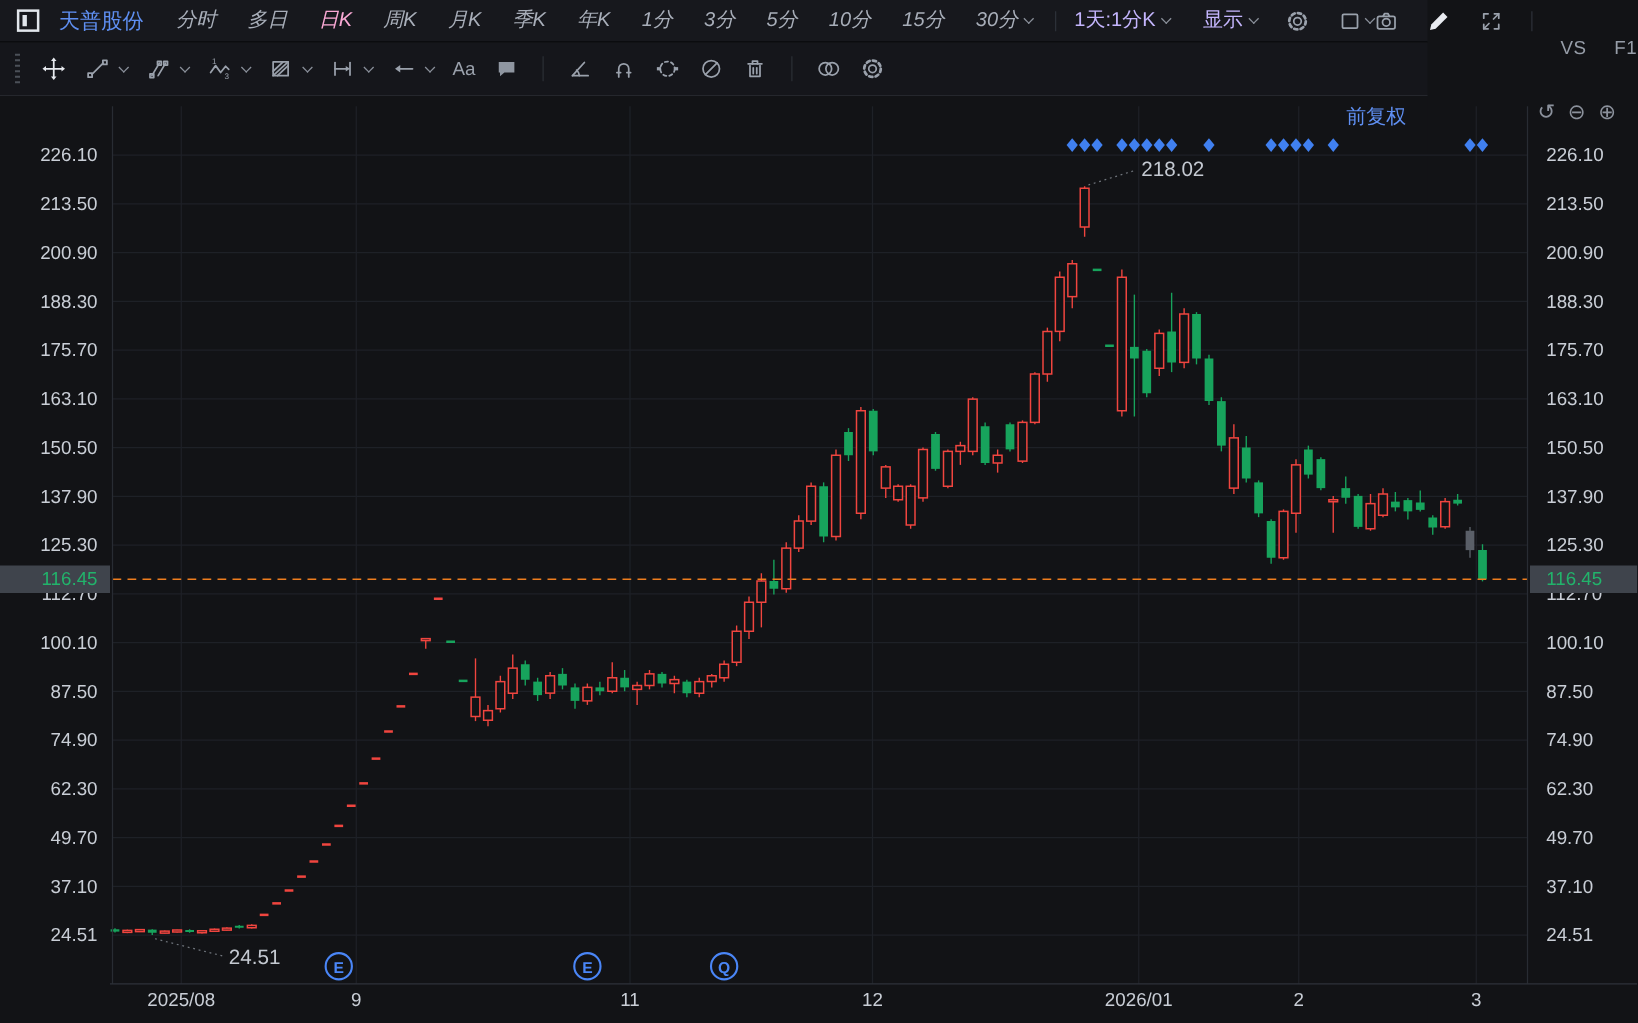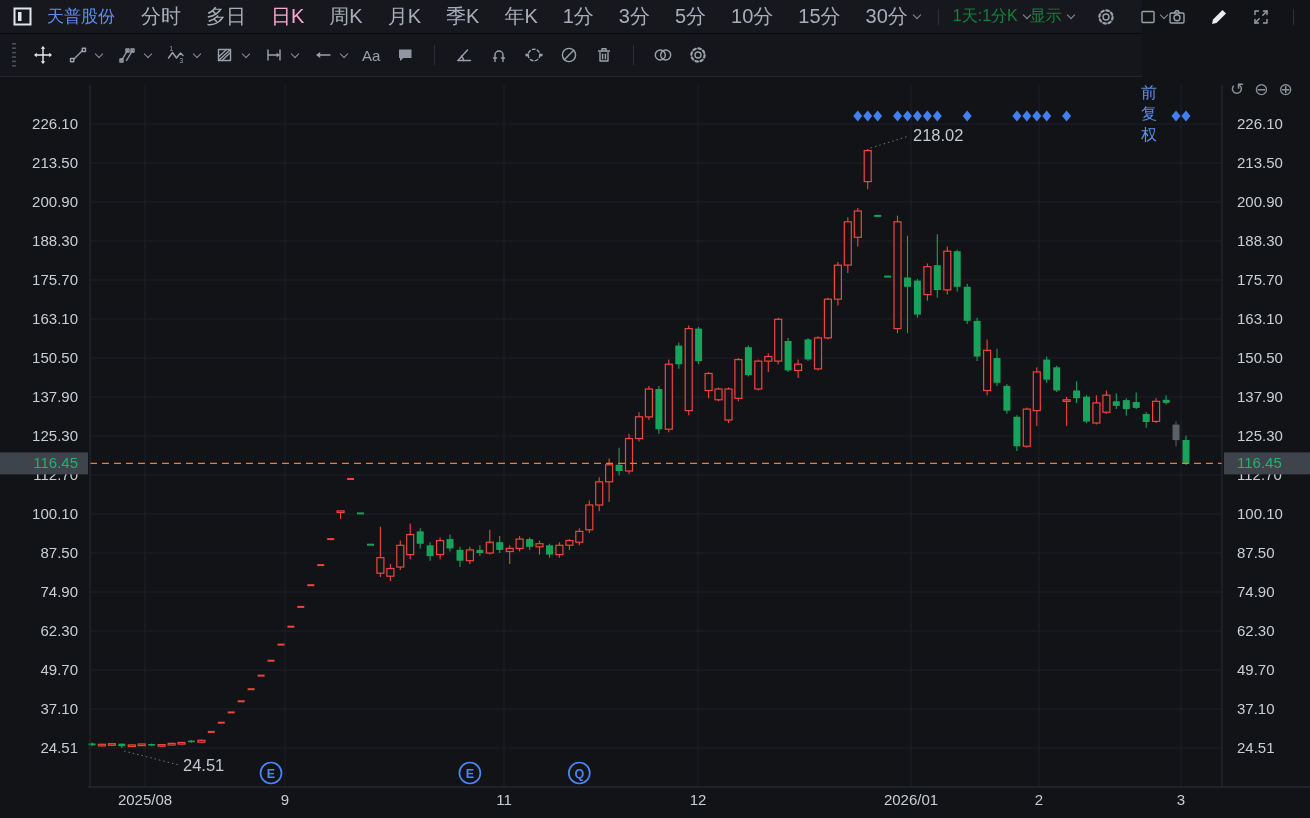--- a/index.html
+++ b/index.html
@@ -12,47 +12,47 @@
   .app{width:1142px;height:818px;display:flex;flex-direction:column;}
   
   .topbar{
     height:33px;flex:0 0 33px;display:flex;align-items:center;
     background:#17181d;border-bottom:1px solid #08090b;padding:0 10px;
     white-space:nowrap;
   }
   .logo{display:flex;align-items:center;margin-left:2px;cursor:pointer;}
   .stock{color:#5f8ff2;font-size:17px;margin-left:14px;cursor:pointer;}
   .tabs{display:flex;gap:25px;margin-left:26px;align-items:center;}
-  .tab{font-size:20px;color:#a8aeb9;cursor:pointer;display:flex;align-items:center;}
+  .tab{font-size:16px;color:#a8aeb9;cursor:pointer;display:flex;align-items:center;font-style:italic;}
   .tab.active{color:#f9a8d4;}
   .chev{
     width:5px;height:5px;border-right:1.3px solid #8b919c;border-bottom:1.3px solid #8b919c;
     transform:rotate(45deg);display:inline-block;margin:0 0 3px 6px;
   }
   .vsep{width:1px;height:16px;background:#2c3038;margin:0 14px 0 18px;flex:0 0 1px;}
-  .combo{display:flex;align-items:center;font-size:16px;color:#15803d;cursor:pointer;}
-  .combo + .combo{}
+  .combo{display:flex;align-items:center;font-size:16px;color:#c4b5fd;cursor:pointer;}
+  .combo + .combo{margin-left:26px;}
   .icon-btn{display:flex;align-items:center;cursor:pointer;margin-left:22px;}
   .right-cluster{margin-left:auto;display:flex;align-items:center;gap:22px;}
   .right-cluster .vsep{margin:0;}
   .txtbtn{font-size:15px;color:#969da8;cursor:pointer;letter-spacing:.5px;margin-top:44px;}
   
   .toolbar2{
     height:42px;flex:0 0 42px;display:flex;align-items:center;gap:15px;
     background:#15161b;border-bottom:1px solid #25272d;padding:0 10px;
   }
   .tool{display:flex;align-items:center;gap:2px;color:#9aa1ac;cursor:pointer;}
   .tool svg{display:block;}
   .tool-text{font-size:15px;color:#9aa1ac;}
   .vsep2{width:1px;height:20px;background:#2a2e35;flex:0 0 1px;margin:0 4px;}
   
   .chart-wrap{position:relative;flex:1;background:#121316;}
   #chart{position:absolute;left:0;top:0;cursor:crosshair;}
   .adjust{
-    position:absolute;top:6px;left:1141px;color:#5f8ff2;font-size:16px;cursor:pointer;
+    position:absolute;top:6px;left:1077px;color:#5f8ff2;font-size:16px;cursor:pointer;
   }
   .zoomctl{
     position:absolute;top:4px;left:1230px;display:flex;gap:10px;align-items:center;
     color:#8b919c;font-size:17px;
   }
   .zoomctl span{cursor:pointer;line-height:1;}
 </style>
 </head>
 <body>
 

